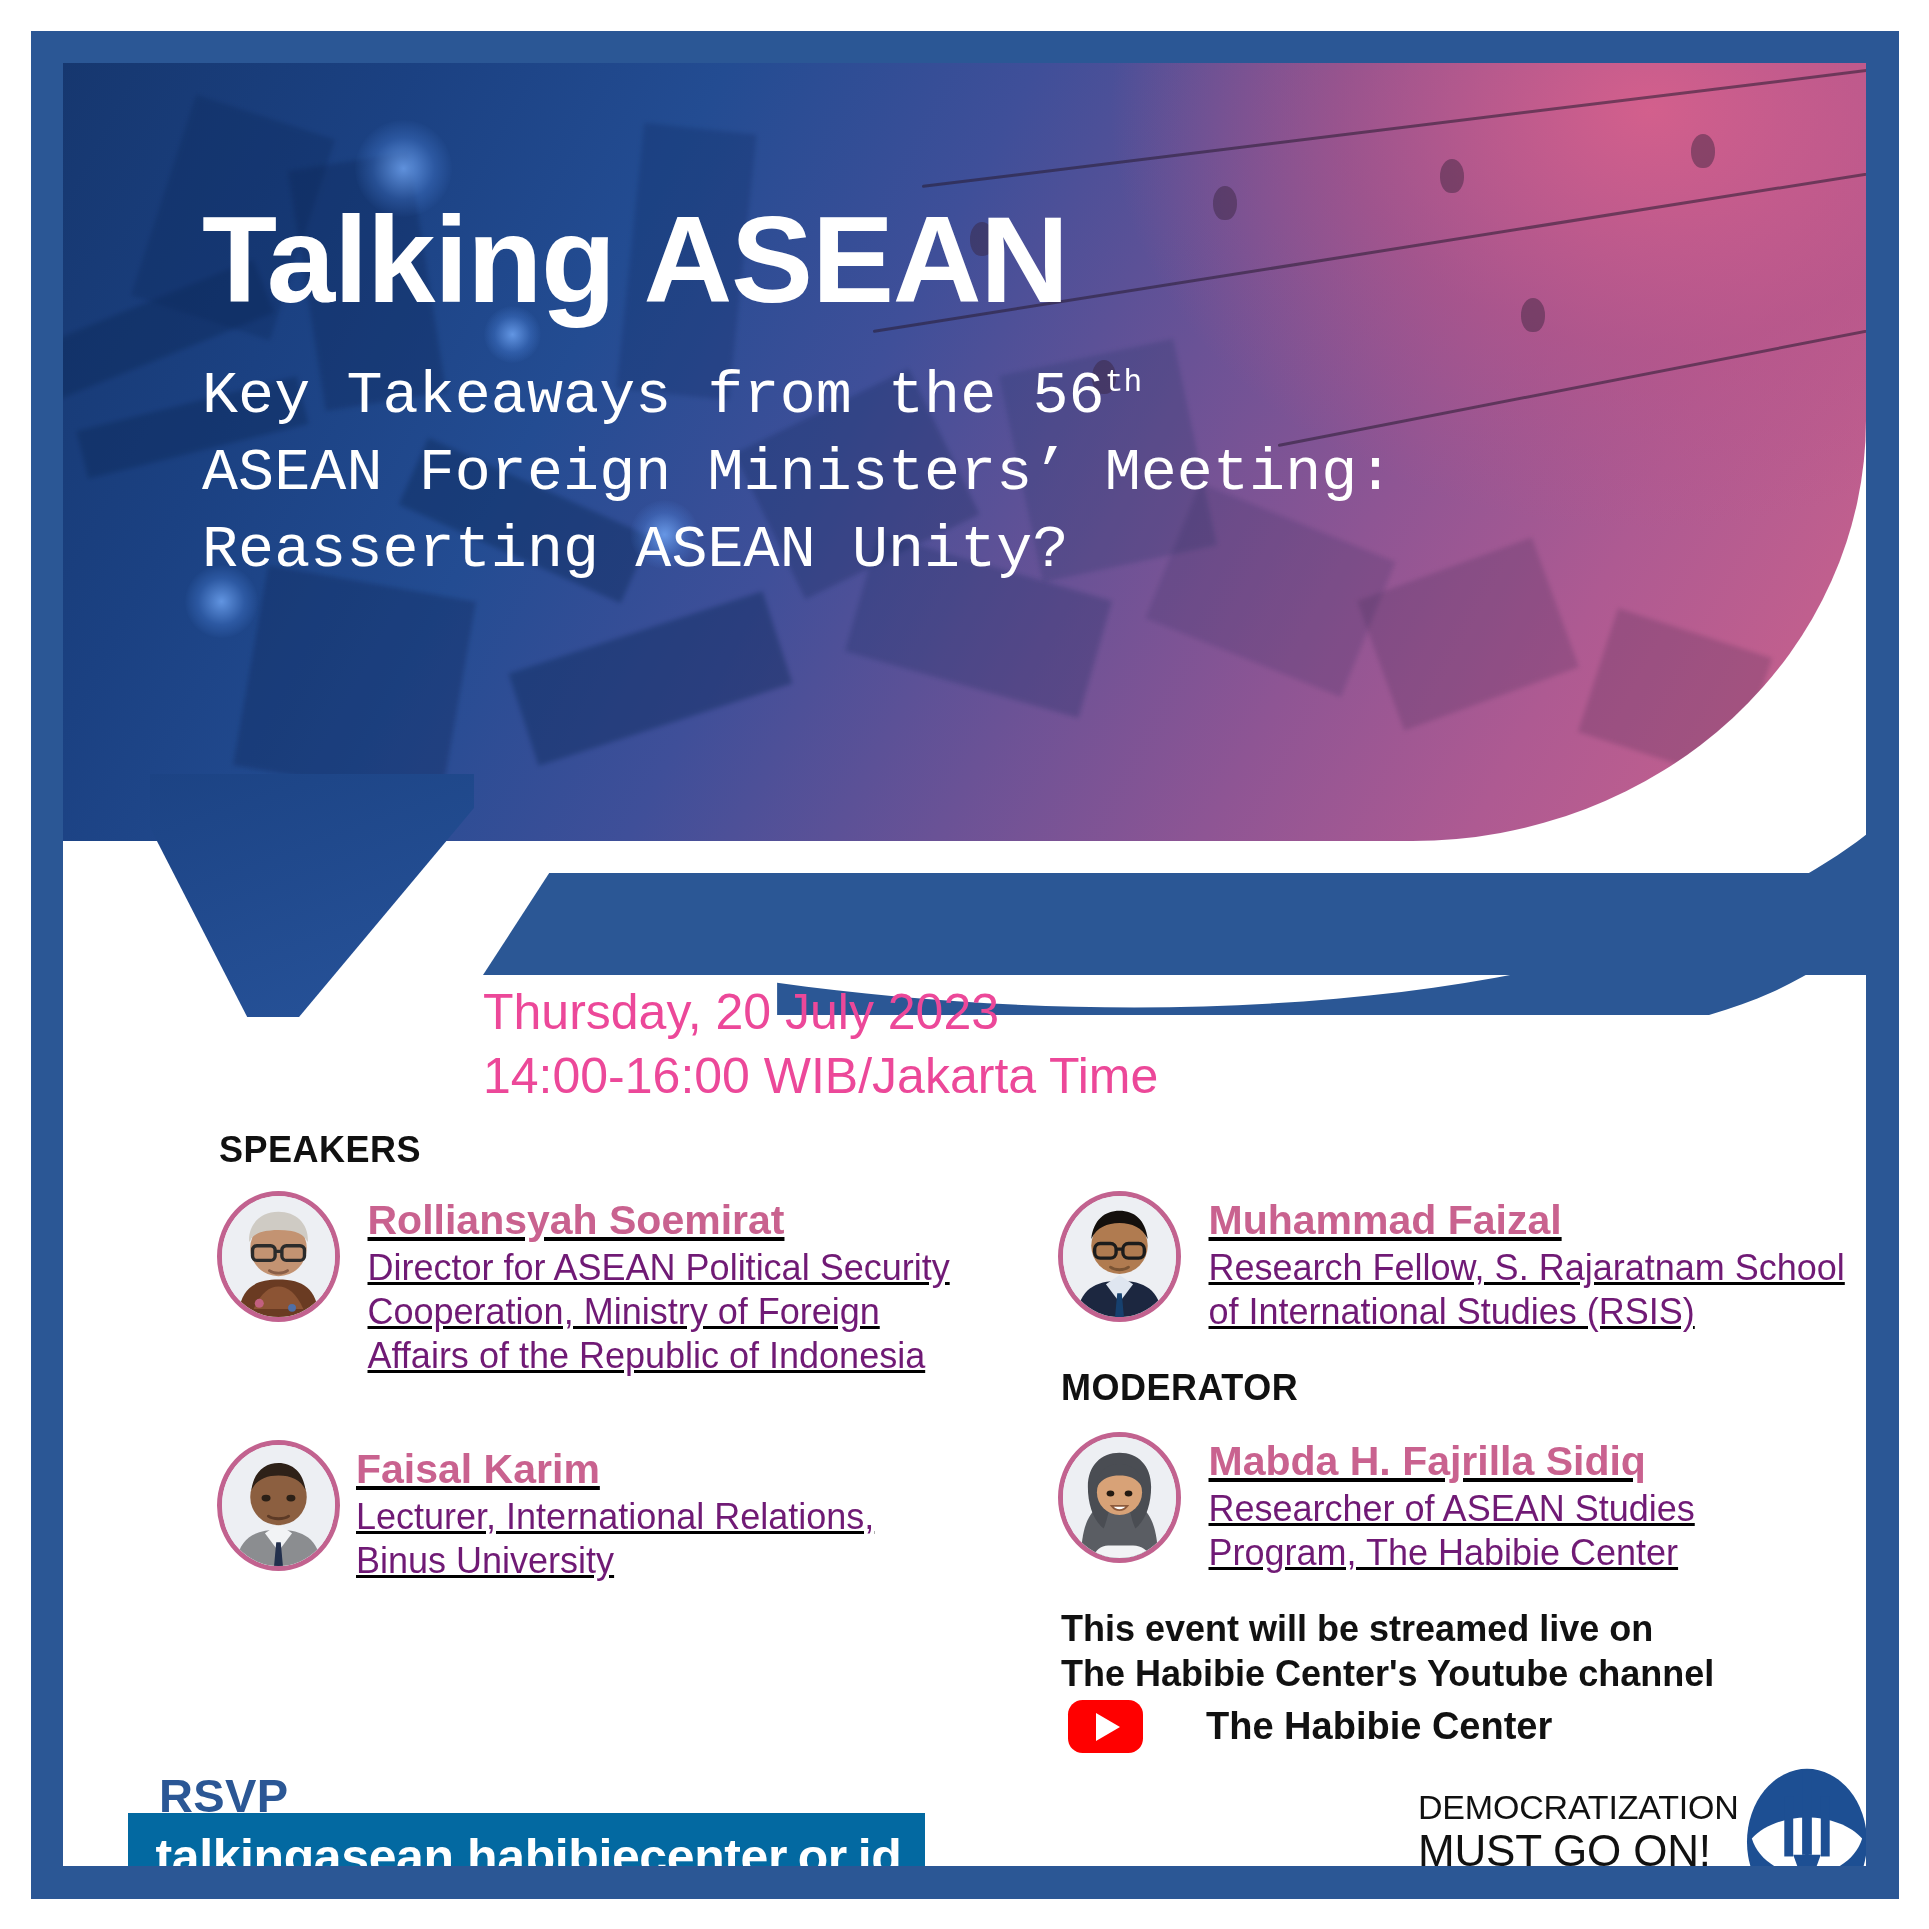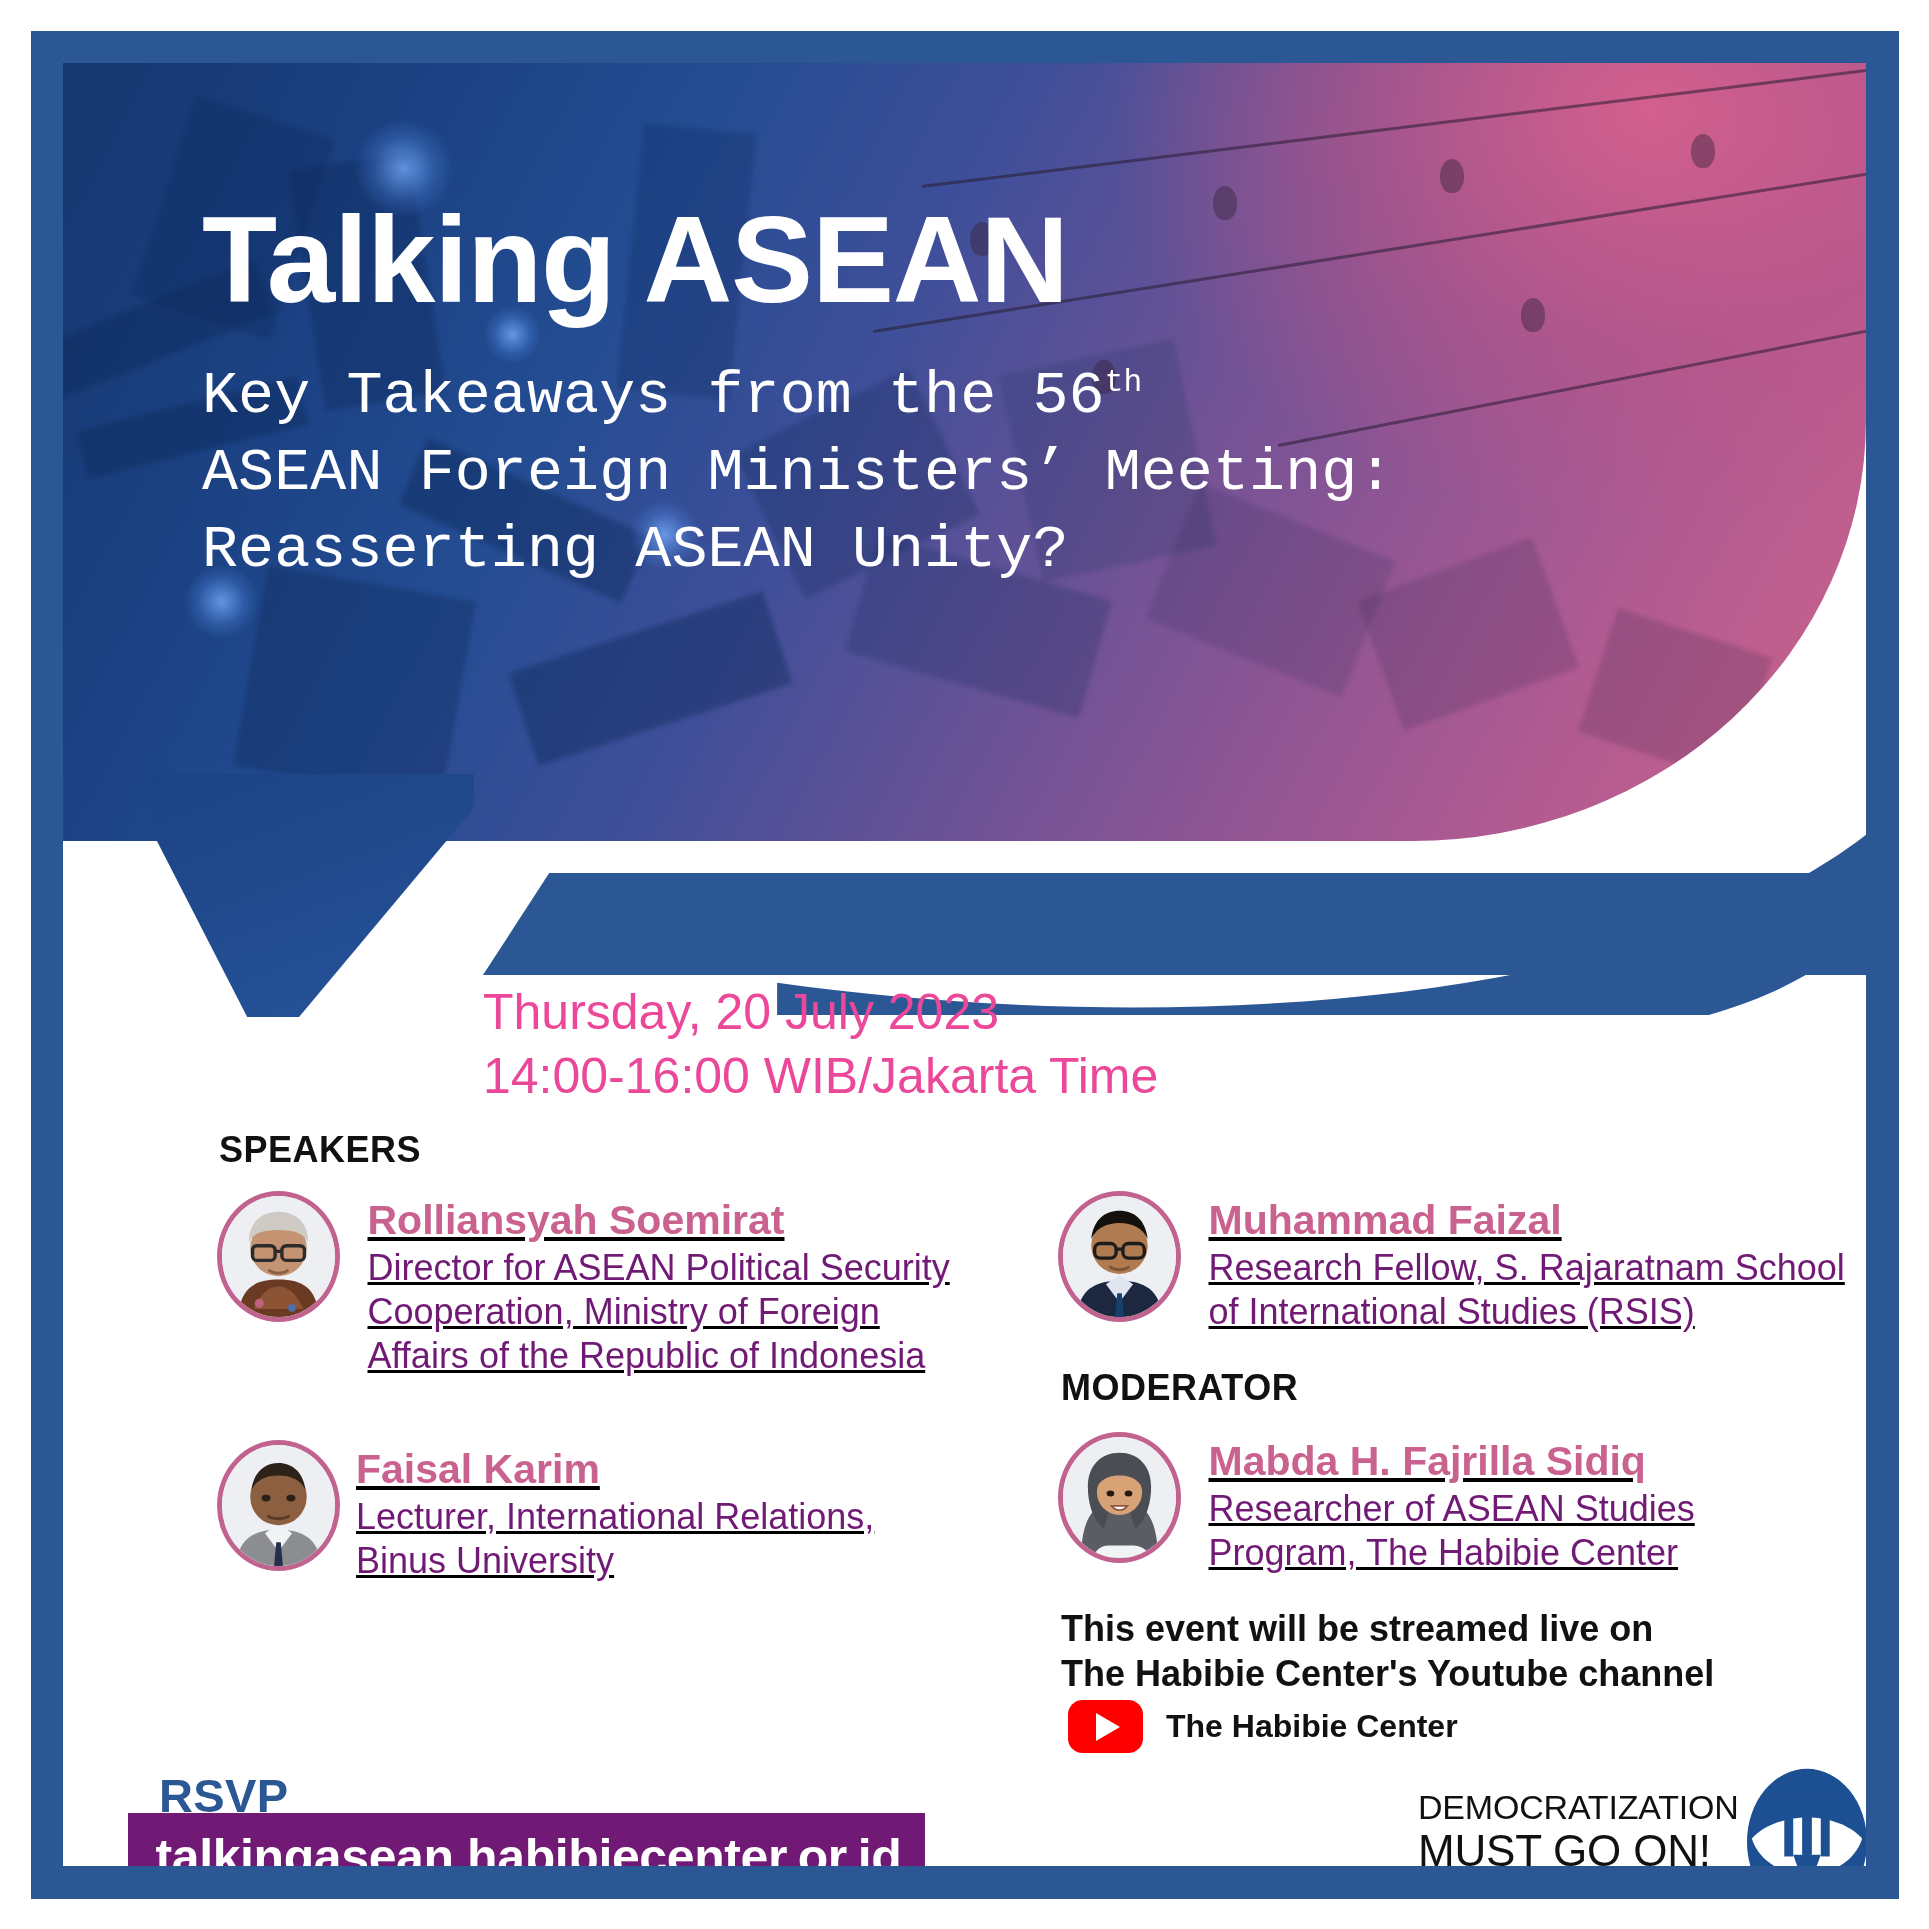--- a/index.html
+++ b/index.html
@@ -212,36 +212,36 @@
     border-radius: 14.6px;
     display: flex; align-items: center; justify-content: center;
   }
   #yt-badge .tri {
     width: 0; height: 0;
     border-left: 24px solid #ffffff;
     border-top: 14.6px solid transparent;
     border-bottom: 14.6px solid transparent;
     margin-left: 5.7px;
   }
-  #yt-label { font-size: 32px; font-weight: 700; color: #111111; }
+  #yt-label { font-size: 38px; font-weight: 700; color: #111111; margin-left: 40px; }
 
   
   #rsvp-word {
     position: absolute;
     left: 96px; top: 1705px;
     color: #2b5795;
     font-size: 47px;
     font-weight: 700;
     letter-spacing: 0.4px;
   }
   #rsvp-bar {
     position: absolute;
     left: 65px; top: 1750px;
     padding: 14.6px 24px 18px 27.5px;
-    background: #701a75;
+    background: #0369a1;
   }
   #rsvp-url {
     color: #ffffff;
     font-size: 50px;
     font-weight: 700;
     letter-spacing: -0.4px;
     white-space: nowrap;
   }
 
   

